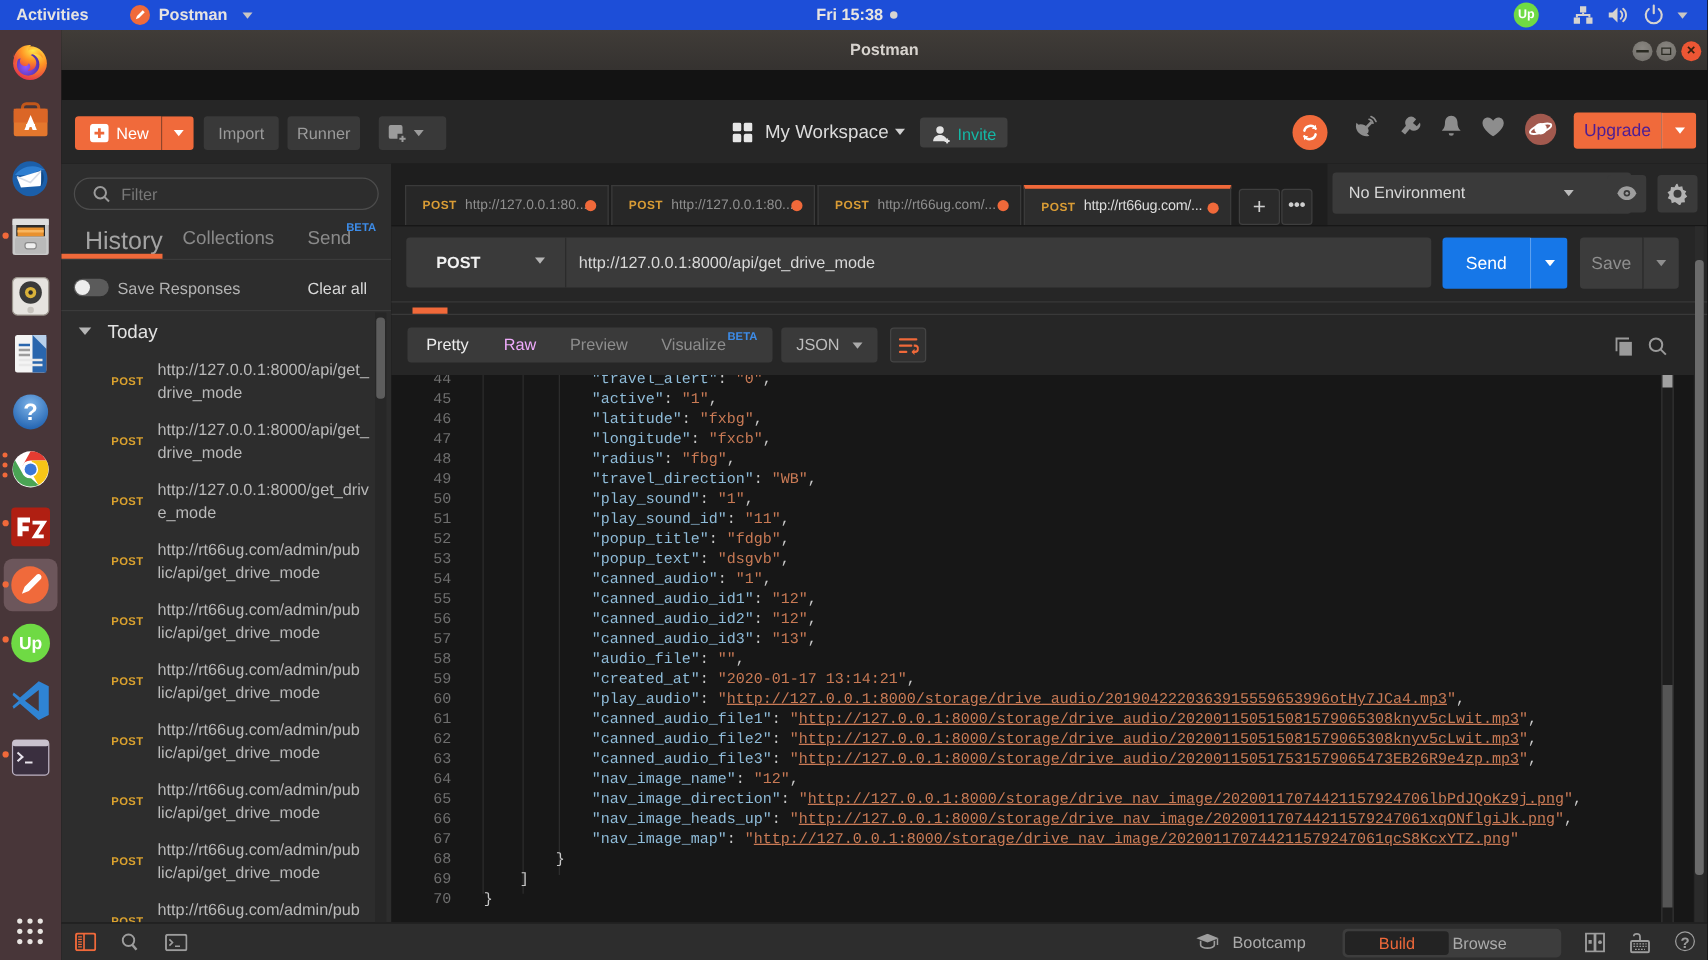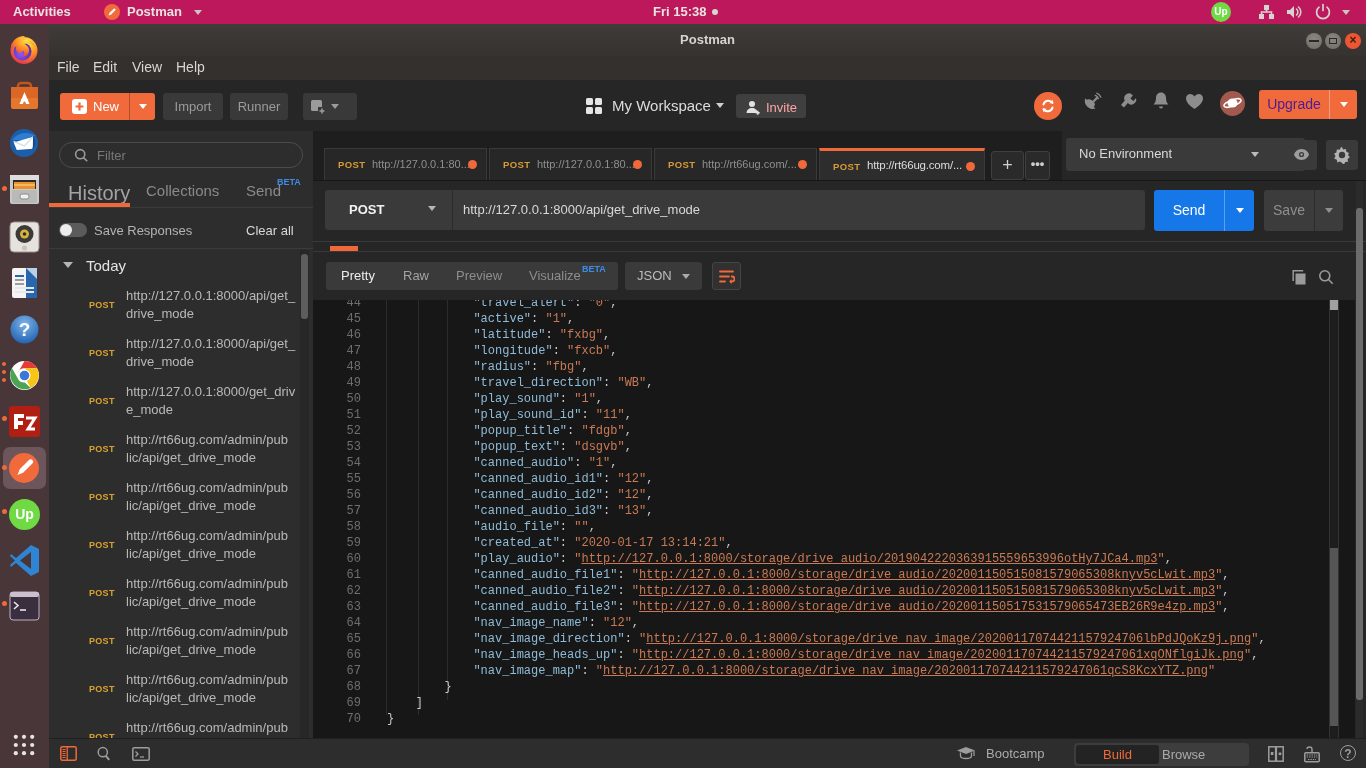--- a/index.html
+++ b/index.html
@@ -20,21 +20,21 @@
 #code .v{color:#c97a55}
 #code .v u{}
 .hi{left:0;width:250px;height:48px}
 .hi b{position:absolute;left:40px;top:13px;font-size:9px;font-weight:700;color:#dba22e;letter-spacing:.3px}
 .hi p{position:absolute;left:77px;top:0;width:172px;font-size:13px;line-height:17.5px;color:#b9b9b9}
 </style>
 </head>
 <body>
 <div id="stage">
 
-<div class="ab" id="topbar" style="left:0;top:0;width:1366px;height:24px;background:#be185d;color:#e7e4e1;font-size:13px;font-weight:700">
+<div class="ab" id="topbar" style="left:0;top:0;width:1366px;height:24px;background:#1d4ed8;color:#e7e4e1;font-size:13px;font-weight:700">
   <span class="ab" style="left:13px;top:4px">Activities</span>
   <svg class="ab" style="left:104px;top:4px" width="16" height="16" viewBox="0 0 16 16">
         <circle cx="8" cy="8" r="8" fill="#f06a3b"></circle>
         <path d="M10.2 4.2 5.6 8.8l-1 2.6 2.6-1 4.6-4.6z" fill="#fff"></path>
       </svg>
   <span class="ab" style="left:127px;top:4px">Postman</span>
   <span class="ab" style="left:194px;top:10px;width:0;height:0;border-left:4px solid transparent;border-right:4px solid transparent;border-top:5px solid #c9c6c3"></span>
   <span class="ab" style="left:653px;top:4px">Fri 15:38</span>
   <span class="ab" style="left:712px;top:9px;width:6px;height:6px;border-radius:3px;background:#d7d4d1"></span>
   <span class="ab" style="left:1211px;top:2px;width:20px;height:20px;border-radius:10px;background:#6fda44;color:#fff;font-size:10px;text-align:center;line-height:20px">Up</span>
@@ -193,26 +193,20 @@
   <span class="ab" style="left:0;width:1317px;top:8px;text-align:center;color:#d7d3ce;font-size:13px;font-weight:700">Postman</span>
   <span class="ab" style="left:1257px;top:9px;width:16px;height:16px;border-radius:8px;background:radial-gradient(circle at 50% 35%,#8a8782,#6e6b66)">
         <span class="ab" style="left:3px;top:7px;width:10px;height:1.6px;background:#2a2a22"></span>
       </span>
   <span class="ab" style="left:1276px;top:9px;width:16px;height:16px;border-radius:8px;background:radial-gradient(circle at 50% 35%,#8a8782,#6e6b66)">
         <span class="ab" style="left:4px;top:4.5px;width:8px;height:6px;border:1.6px solid #2a2a22"></span>
       </span>
   <span class="ab" style="left:1296px;top:9px;width:16px;height:16px;border-radius:8px;background:#ec5634;color:#36200f;font-size:12px;font-weight:700;text-align:center;line-height:15px">×</span>
 </div>
 
-<div class="ab" id="menubar" style="left:49px;top:56px;width:1317px;height:24px;background:#33302d;color:#d9d5d0;font-size:14px">
-  <span class="ab" style="left:8px;top:3px">File</span>
-  <span class="ab" style="left:44px;top:3px">Edit</span>
-  <span class="ab" style="left:83px;top:3px">View</span>
-  <span class="ab" style="left:127px;top:3px">Help</span>
-</div>
 
 <div class="ab" id="apptoolbar" style="left:49px;top:80px;width:1317px;height:51px;background:#262626;font-size:13px">
 
   <span class="ab" style="left:11px;top:13px;width:69px;height:27px;background:#f06a3b;border-radius:3px 0 0 3px;color:#fff">
     <svg class="ab" style="left:12px;top:6px" width="15" height="15" viewBox="0 0 15 15">
           <rect x="0" y="0" width="15" height="15" rx="3" fill="#fff"></rect>
           <path d="M7.5 3.6v7.8M3.6 7.5h7.8" stroke="#ee683a" stroke-width="2.2"></path>
         </svg>
     <span class="ab" style="left:33px;top:6px">New</span>
   </span>
@@ -231,21 +225,21 @@
   </span>
 
   <svg class="ab" style="left:537px;top:18px" width="16" height="16" viewBox="0 0 16 16">
         <rect x="0" y="0" width="7" height="7" rx="1.5" fill="#e6e6e6"></rect>
         <rect x="9" y="0" width="7" height="7" rx="1.5" fill="#e6e6e6"></rect>
         <rect x="0" y="9" width="7" height="7" rx="1.5" fill="#e6e6e6"></rect>
         <rect x="9" y="9" width="7" height="7" rx="1.5" fill="#e6e6e6"></rect>
       </svg>
   <span class="ab" style="left:563px;top:17px;color:#dcdcdc;font-size:15px">My Workspace</span>
   <span class="caret ab" style="left:667px;top:23px;border-top-color:#cfcfcf"></span>
-  <span class="ab" style="left:687px;top:14px;width:70px;height:24px;background:#3f3f3f;border-radius:3px;color:#fca5a5">
+  <span class="ab" style="left:687px;top:14px;width:70px;height:24px;background:#3f3f3f;border-radius:3px;color:#14b8a6">
     <svg class="ab" style="left:9px;top:6px" width="16" height="15" viewBox="0 0 16 15">
           <circle cx="7" cy="4" r="3" fill="#e2e2e2"></circle>
           <path d="M1.5 13c0-3 2.5-5 5.5-5s5.5 2 5.5 5z" fill="#e2e2e2"></path>
           <path d="M12.7 10.8v4M10.7 12.8h4" stroke="#e2e2e2" stroke-width="1.6"></path>
         </svg>
     <span class="ab" style="left:30px;top:6px">Invite</span>
   </span>
 
   <span class="ab" style="left:985px;top:12px;width:28px;height:28px;border-radius:14px;background:#f06a3b">
     <svg class="ab" style="left:5px;top:5px" width="18" height="18" viewBox="0 0 18 18">
@@ -408,21 +402,21 @@
   <span class="ab" style="left:1001px;top:59px;width:29px;height:41px;background:#3c3c3c;border-radius:0 3px 3px 0;border-left:1px solid #2c2c2c">
     <span class="caret ab" style="left:10px;top:18px;border-top-color:#8f8f8f"></span>
   </span>
 
   <span class="ab" style="left:0;top:110px;width:1053px;border-top:1px solid #393939"></span>
   <span class="ab" style="left:0;top:120px;width:1053px;border-top:1px solid #393939"></span>
   <span class="ab" style="left:17px;top:115px;width:28px;height:5px;background:#f0693a"></span>
 
   <span class="ab" style="left:13px;top:131px;width:292px;height:28px;background:#3a3a3a;border-radius:3px">
     <span class="ab" style="left:15px;top:6px;color:#ededed;font-size:13px">Pretty</span>
-    <span class="ab" style="left:77px;top:6px;color:#a3a3a3;font-size:13px">Raw</span>
+    <span class="ab" style="left:77px;top:6px;color:#f0abfc;font-size:13px">Raw</span>
     <span class="ab" style="left:130px;top:6px;color:#8d8d8d;font-size:13px">Preview</span>
     <span class="ab" style="left:203px;top:6px;color:#8d8d8d;font-size:13px">Visualize</span>
     <span class="ab" style="left:256px;top:2px;color:#3d8ce8;font-size:9px;font-weight:700">BETA</span>
   </span>
   <span class="ab" style="left:312px;top:131px;width:77px;height:28px;background:#3a3a3a;border-radius:3px">
     <span class="ab" style="left:12px;top:6px;color:#bdbdbd;font-size:13px">JSON</span>
     <span class="caret ab" style="left:57px;top:12px;border-top-color:#aaa"></span>
   </span>
   <span class="ab" style="left:399px;top:131px;width:29px;height:28px;background:#313131;border:1px solid #444;border-radius:3px">
     <svg class="ab" style="left:6px;top:6px" width="16" height="15" viewBox="0 0 16 15">

